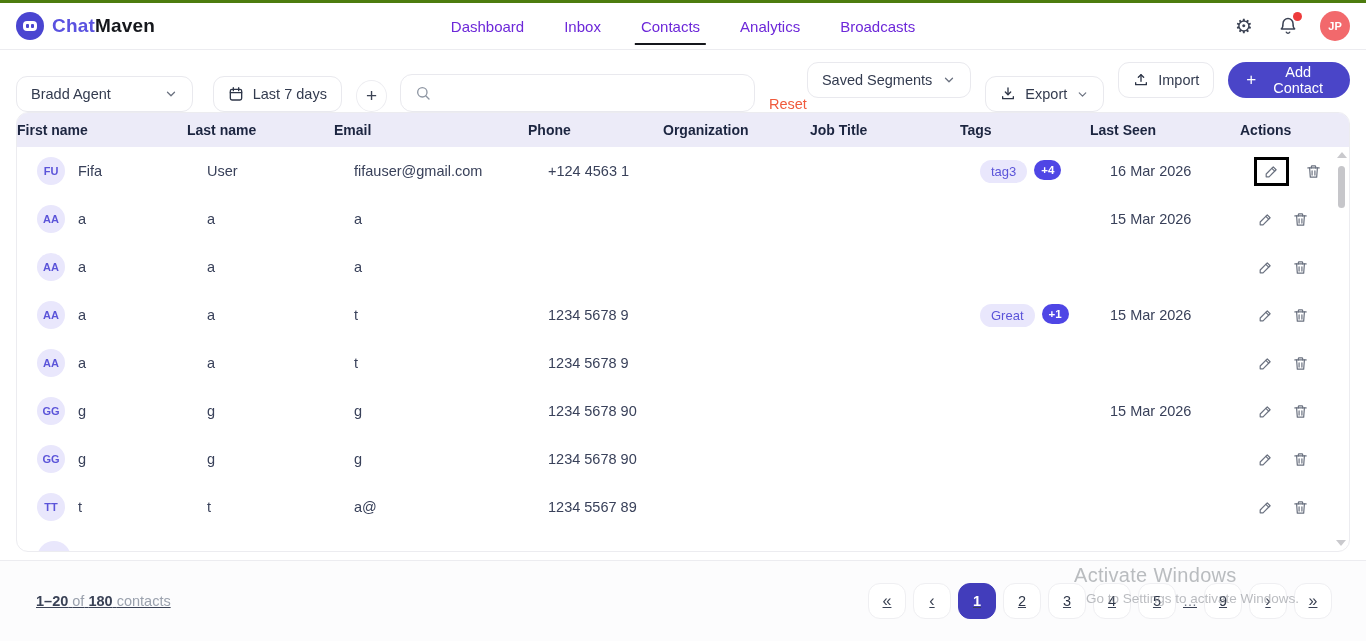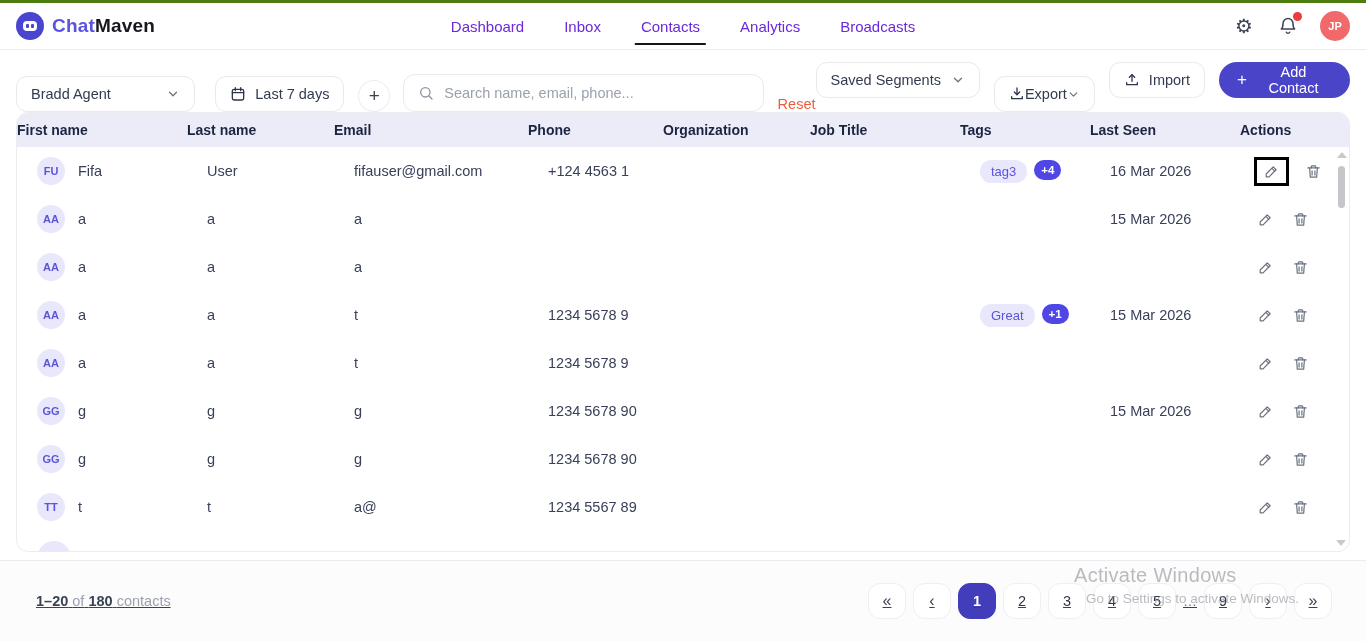--- a/index.html
+++ b/index.html
@@ -185,32 +185,31 @@
         <line x1="3.5" y1="10" x2="20.5" y2="10"></line>
       </svg>
     <span>Last 7 days</span>
   </div>
   <div class="plus-circle">+</div>
   <div class="search-box">
     <svg width="16" height="16" viewBox="0 0 24 24" fill="none" stroke="#8d95a2" stroke-width="2" stroke-linecap="round">
         <circle cx="11" cy="11" r="7"></circle>
         <line x1="16.5" y1="16.5" x2="21" y2="21"></line>
       </svg>
-    <input type="text" value="" placeholder="Search name, email, phone..." style="">
   </div>
   <span class="reset-link">Reset</span>
 
   <div class="right-group">
     <div class="pill" style="gap:10px;">
       <span>Saved Segments</span>
       <svg class="chev" width="14" height="14" viewBox="0 0 24 24" fill="none" stroke="#6b7280" stroke-width="2.2" stroke-linecap="round" stroke-linejoin="round">
           <polyline points="6 9 12 15 18 9"></polyline>
         </svg>
     </div>
-    <div class="pill" style="margin-top:29px;">
+    <div class="pill" style="gap:9px;margin-top:29px;">
       <svg width="16" height="16" viewBox="0 0 24 24" fill="none" stroke="#2e3648" stroke-width="2" stroke-linecap="round" stroke-linejoin="round">
           <path d="M12 3v10"></path>
           <polyline points="8 9 12 13 16 9"></polyline>
           <path d="M4 16v3h16v-3"></path>
         </svg>
       <span>Export</span>
       <svg class="chev" width="13" height="13" viewBox="0 0 24 24" fill="none" stroke="#6b7280" stroke-width="2.2" stroke-linecap="round" stroke-linejoin="round">
           <polyline points="6 9 12 15 18 9"></polyline>
         </svg>
     </div>

